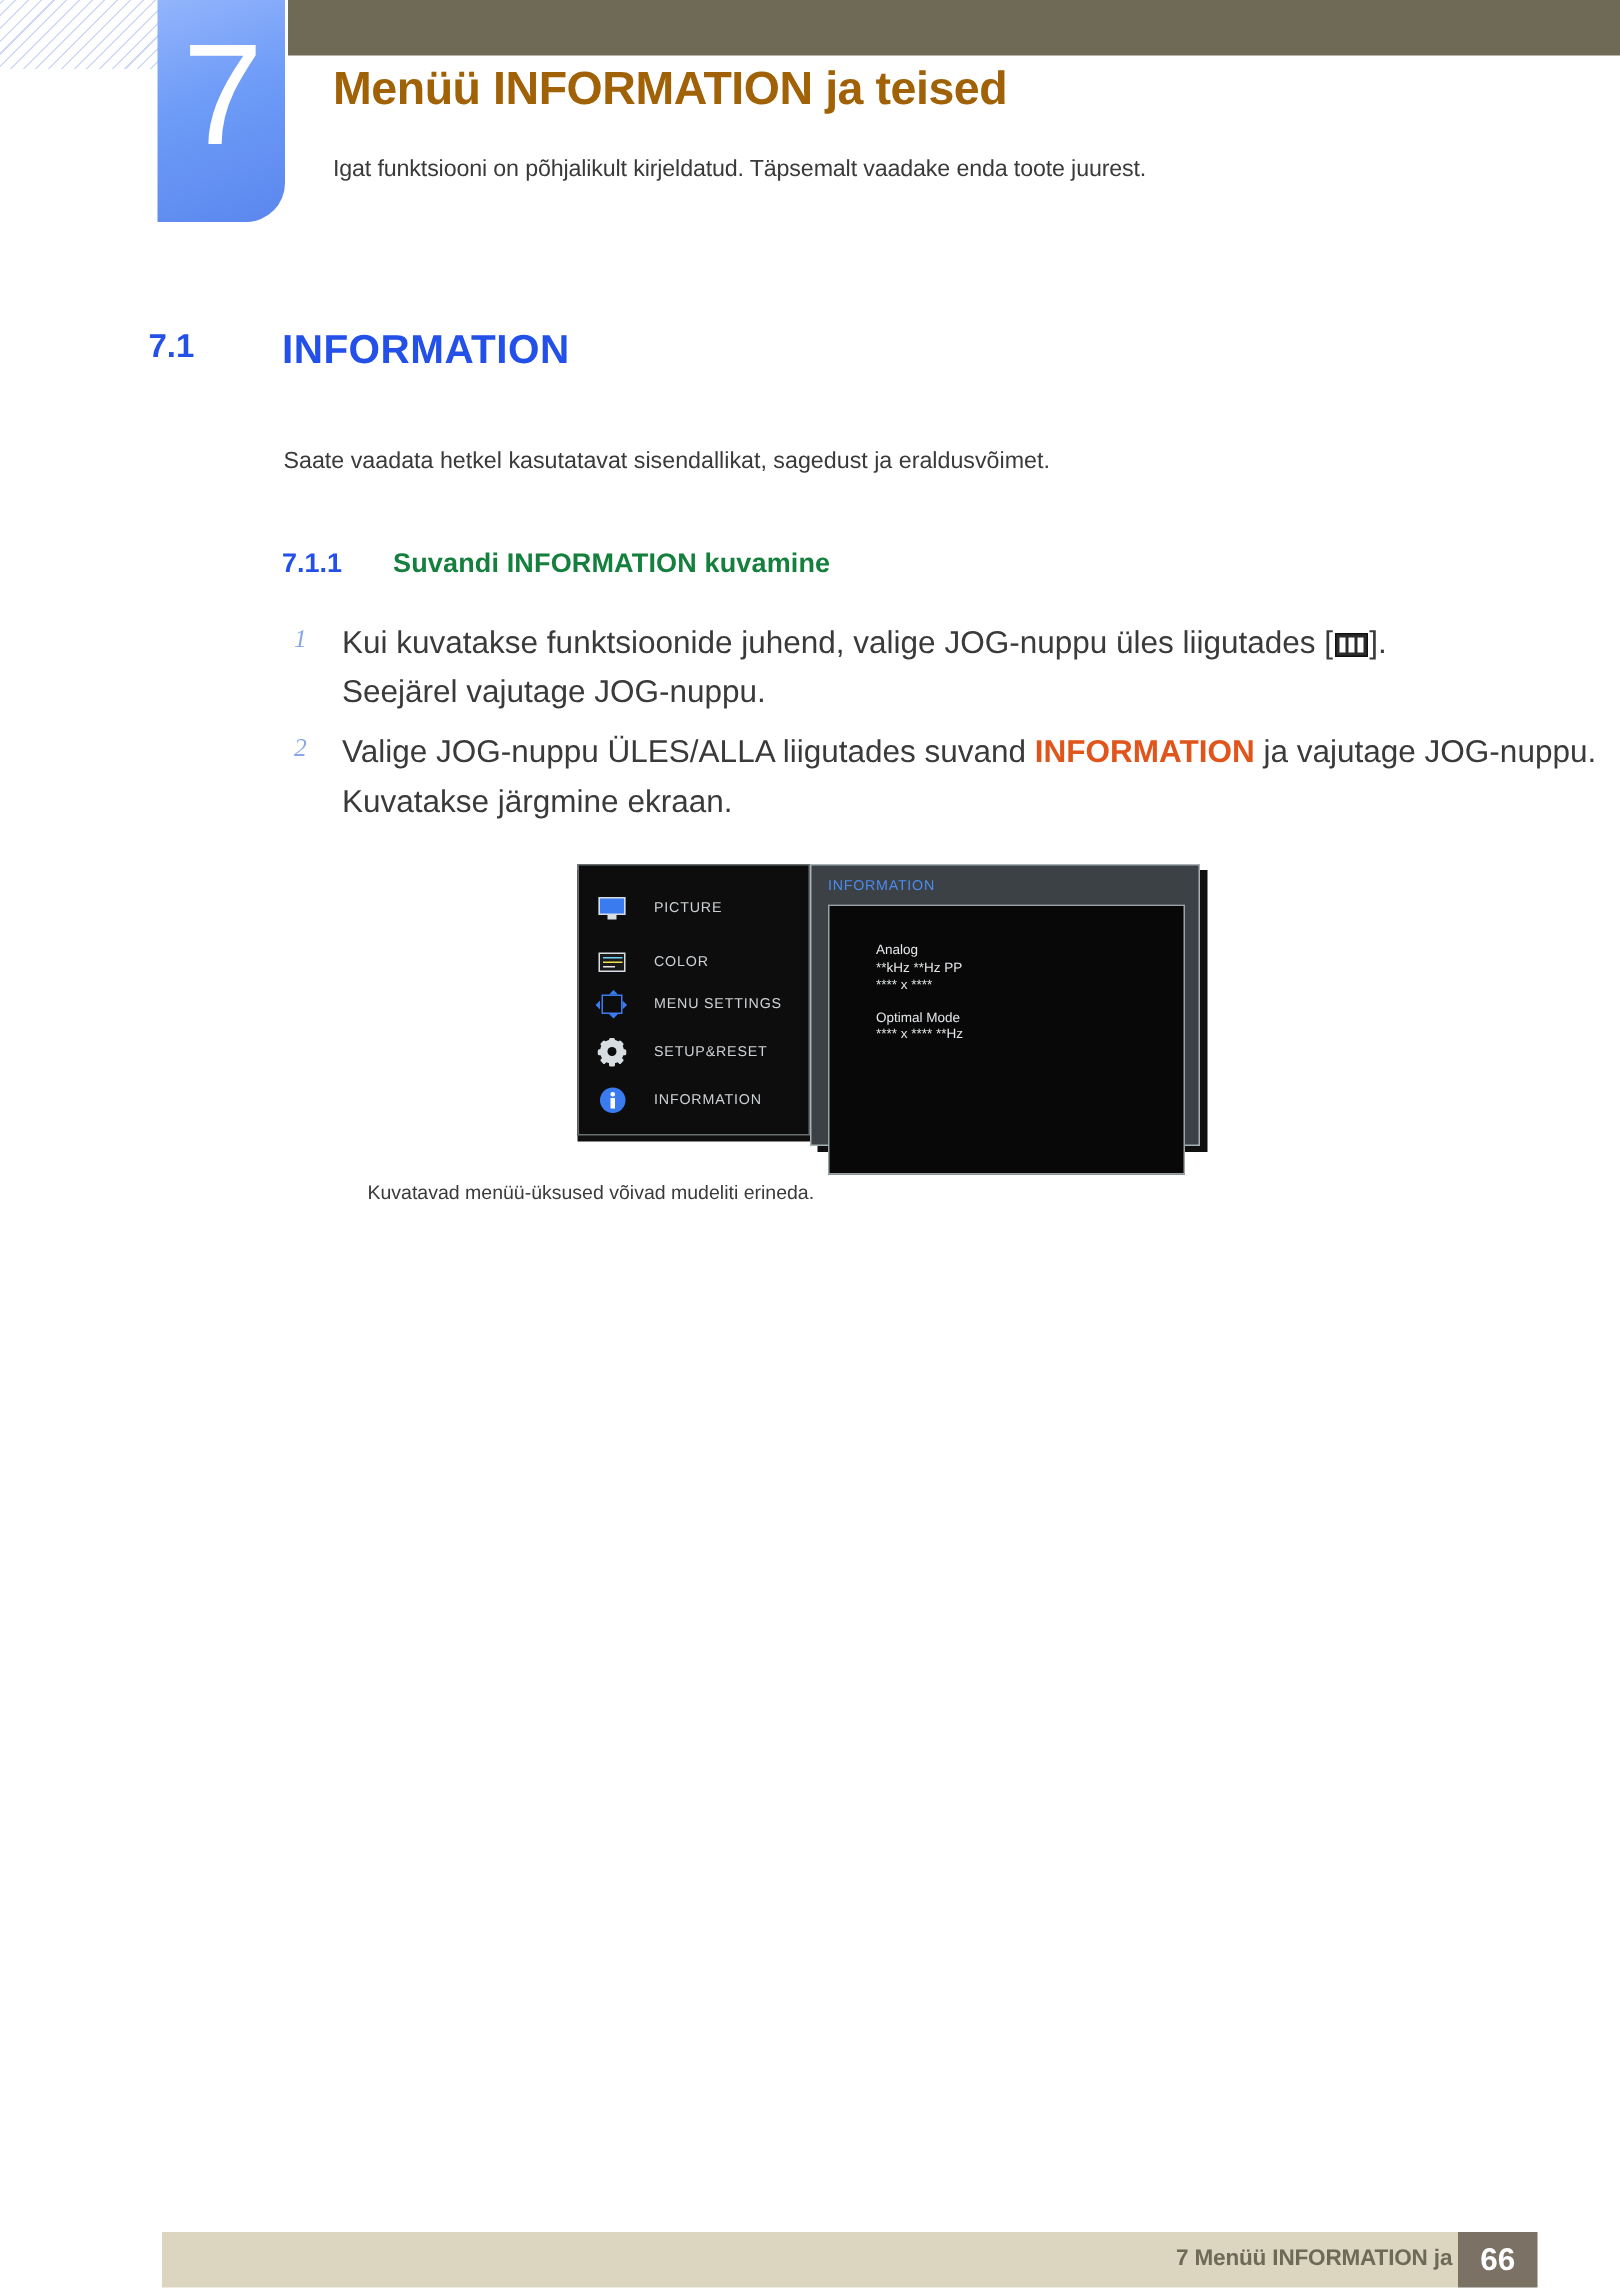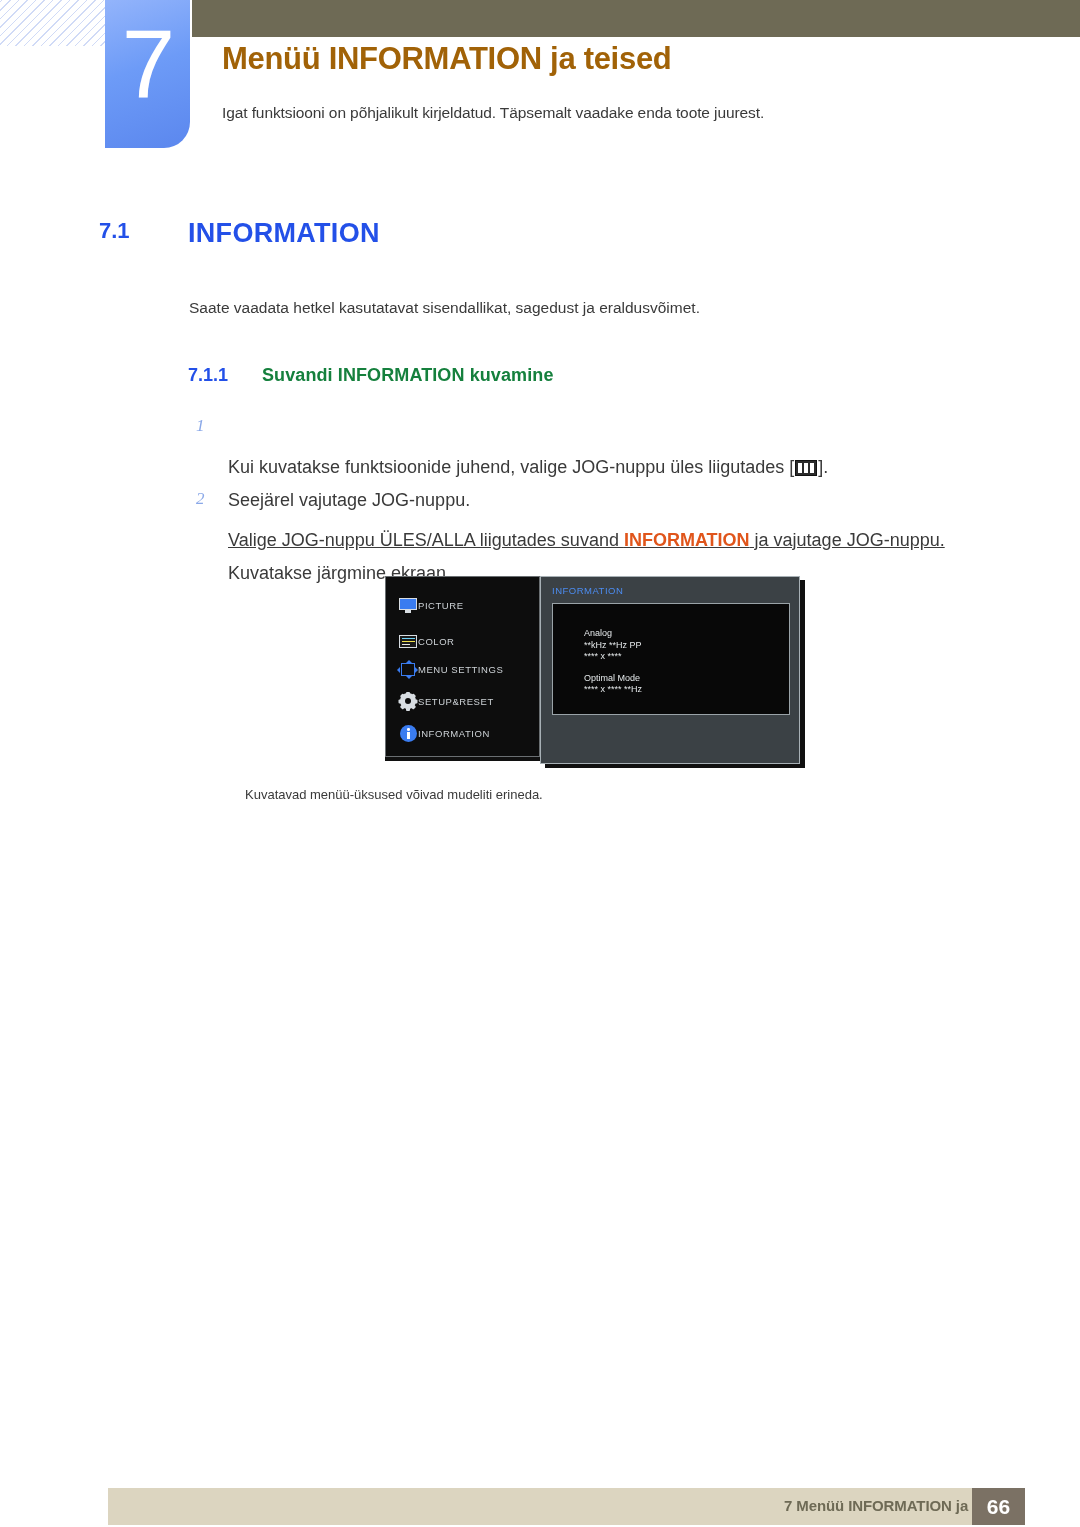--- a/index.html
+++ b/index.html
@@ -71,21 +71,21 @@
   }
   .sub-title {
     position: absolute; left: 262px; top: 365px;
     color: #15803d; font-size: 18px; font-weight: bold;
     letter-spacing: .1px;
   }
   .step-n {
     position: absolute; color: #8aa8e8; font-size: 17px;
     font-style: italic; font-family: "Liberation Serif", serif;
   }
-  .step-line { position: absolute; color: #3a3a3a; font-size: 18px; white-space: nowrap; margin-top: 40px; }
+  .step-line { position: absolute; color: #3a3a3a; font-size: 21px; white-space: nowrap; }
   .hl-orange { color: #e0551b; font-weight: bold; }
 
   .jog-icon {
     display: inline-block; width: 22px; height: 16px;
     background: #2b2b2b; border: 1px solid #111;
     vertical-align: -3px; position: relative; margin: 0 1px;
   }
   .jog-icon i {
     position: absolute; top: 2px; width: 4px; height: 10px; background: #fff; font-style: normal;
   }
@@ -96,21 +96,21 @@
   
   .osd { position: absolute; left: 385px; top: 576px; width: 420px; height: 192px; }
   .osd-shadow-left {
     position: absolute; left: 0px; top: 4px; width: 155px; height: 181px; background: #101010;
   }
   .osd-left {
     position: absolute; left: 0px; top: 0px; width: 155px; height: 181px;
     background: #0d0d0d; border: 1px solid #6a6f72;
   }
   .osd-item {
-    position: absolute; left: 12px; display: flex; align-items: center; gap: 0;
+    position: absolute; left: 12px; display: flex; align-items: center; gap: 18px;
   }
   .osd-item-label {
     color: #cdd2d6; font-size: 9.5px; letter-spacing: .55px; white-space: nowrap;
   }
   .ic { width: 20px; height: 17px; position: relative; flex: 0 0 20px; }
 
   
   .ic-monitor .scr { position:absolute; left:1px; top:1px; width:18px; height:12px; background:#3a7cf0; border:1.5px solid #d8dde2; }
   .ic-monitor .stand { position:absolute; left:7px; top:13px; width:6px; height:3px; background:#d8dde2; }
   
@@ -145,21 +145,21 @@
   }
   .osd-right {
     position: absolute; left: 155px; top: 0px; width: 260px; height: 188px;
     background: #3b4145; border: 1px solid #a7b0b5;
   }
   .osd-right-title {
     position: absolute; left: 11px; top: 8px; color: #4c8cf0;
     font-size: 9.5px; letter-spacing: .5px;
   }
   .osd-screen {
-    position: absolute; left: 11px; top: 26px; width: 238px; height: 112px;
+    position: absolute; left: 11px; top: 26px; width: 238px; height: 180px;
     background: #080808; border: 1px solid #9aa3a8; padding-left: 35px;
   }
   .osd-screen-txt {
     position: absolute; left: 31px; top: 24px; color: #e4e8ea; font-size: 9px; line-height: 11.5px;
   }
   .osd-screen-txt .blk { margin-bottom: 10px; }
   .osd-screen-txt div { white-space: nowrap; }
 
   .note {
     position: absolute; left: 245px; top: 787px; color: #3a3a3a; font-size: 13px;
@@ -202,21 +202,21 @@
   <div class="sub-num">7.1.1</div>
   <div class="sub-title">Suvandi INFORMATION kuvamine</div>
 
   <div class="step-n" style="left:196px; top:416px;">1</div>
   <div class="step-line" style="left:228px; top:417px;">
     <span>Kui kuvatakse funktsioonide juhend, valige JOG-nuppu üles liigutades [</span><span class="jog-icon"><i></i><i></i><i></i></span><span>].</span>
   </div>
   <div class="step-line" style="left:228px; top:450px;">Seejärel vajutage JOG-nuppu.</div>
 
   <div class="step-n" style="left:196px; top:489px;">2</div>
-  <div class="step-line" style="left:228px; top:490px;text-decoration:underline;">
+  <div class="step-line" style="left:228px; top:490px;">
     <span>Valige JOG-nuppu ÜLES/ALLA liigutades suvand </span><span class="hl-orange">INFORMATION</span><span> ja vajutage JOG-nuppu.</span>
   </div>
   <div class="step-line" style="left:228px; top:523px;">Kuvatakse järgmine ekraan.</div>
 
   <div class="osd">
     <div class="osd-shadow-left"></div>
     <div class="osd-shadow-right"></div>
 
     <div class="osd-left">
       <div class="osd-item" style="top:20px;">

